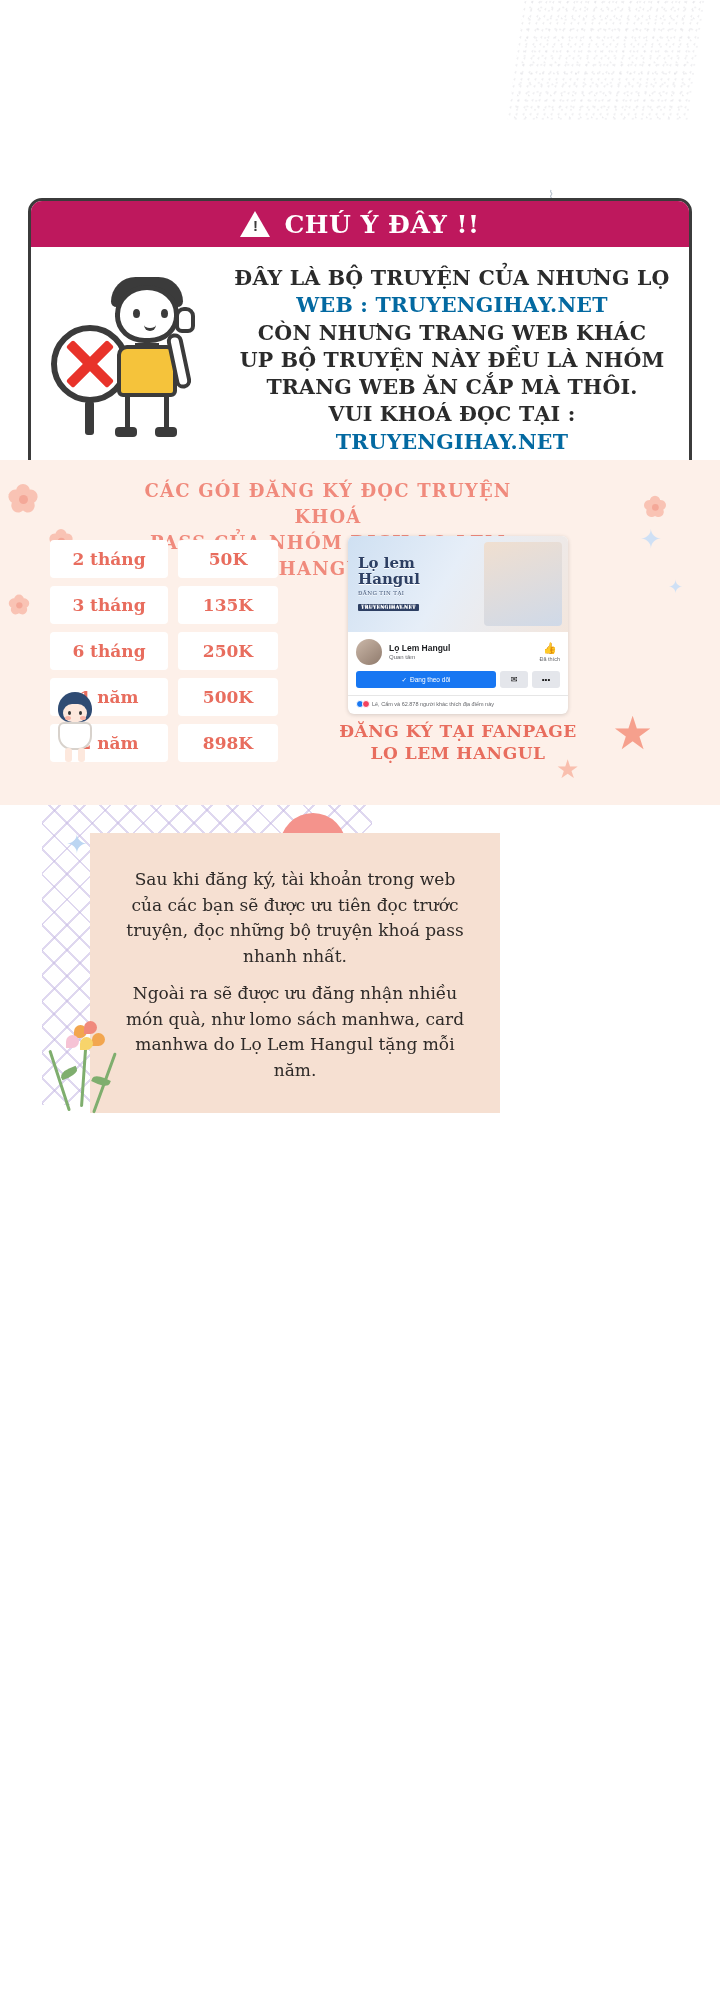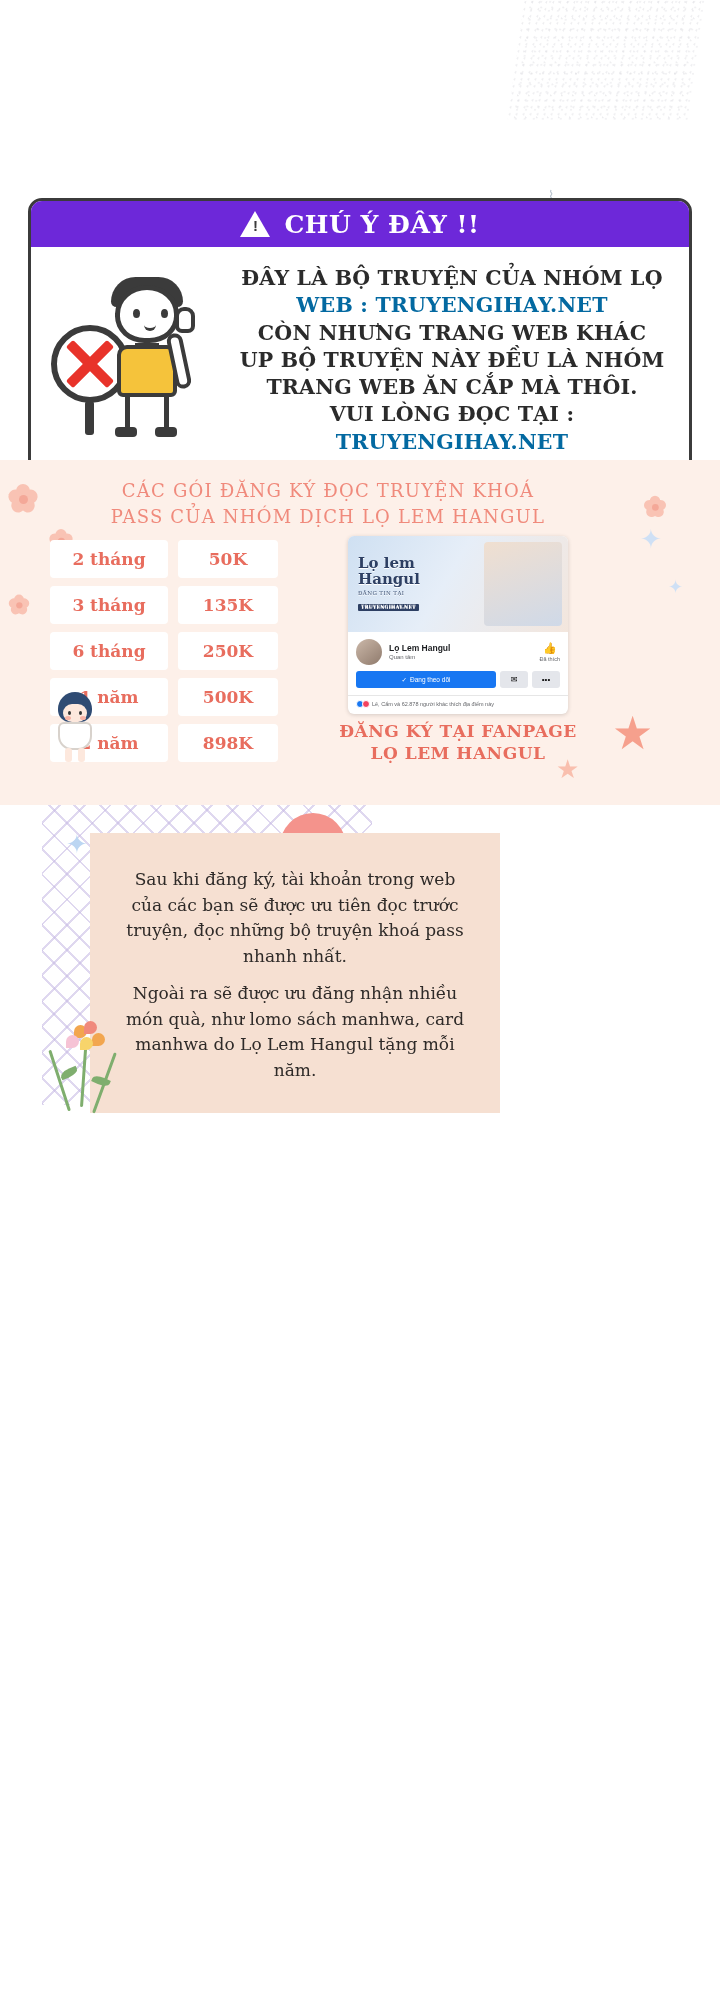--- a/index.html
+++ b/index.html
@@ -54,21 +54,21 @@
     position: absolute;
     left: 28px; top: 198px;
     width: 664px;
     background: #ffffff;
     border: 3px solid #3b3b3b;
     border-radius: 14px;
     overflow: hidden;
   }
   .notice-header {
     height: 46px;
-    background: #6d28d9;
+    background: #be185d;
     color: #ffffff;
     display: flex;
     align-items: center;
     justify-content: center;
     gap: 14px;
   }
   .warn-tri {
     width: 0; height: 0;
     border-left: 15px solid transparent;
     border-right: 15px solid transparent;
@@ -233,21 +233,21 @@
     position: absolute;
     left: 28px; top: 0;
     width: 664px; height: 345px;
   }
   .promo-title {
     position: absolute;
     left: 80px; top: 18px;
     width: 440px;
     text-align: center;
     font-family: "DejaVu Serif", serif;
-    font-weight: normal;
+    font-weight: bold;
     font-size: 18px;
     line-height: 1.45;
     color: #f08a7c;
     letter-spacing: 1.2px;
   }
 
   
   .price-table {
     position: absolute;
     left: 22px; top: 80px;
@@ -582,27 +582,27 @@
         <div class="m-mouth"></div>
         <div class="m-collar"></div>
         <div class="m-body"></div>
         <div class="m-arm"></div>
         <div class="m-hand"></div>
         <div class="m-legs"></div>
         <div class="m-shoe l"></div>
         <div class="m-shoe r"></div>
       </div>
       <div class="notice-text">
-        <span class="line">ĐÂY LÀ BỘ TRUYỆN CỦA NHÓM LỌ</span>
+        <span class="line">ĐÂY LÀ BỘ TRUYỆN CỦA NHƯNG LỌ</span>
         <span class="line red">WEB : TRUYENGIHAY.NET</span>
         <span class="line">CÒN NHƯNG TRANG WEB KHÁC</span>
         <span class="line">UP BỘ TRUYỆN NÀY ĐỀU LÀ NHÓM</span>
         <span class="line">TRANG WEB ĂN CẮP MÀ THÔI.</span>
         <span class="line">
-          <span>VUI LÒNG ĐỌC TẠI : </span><span class="red">TRUYENGIHAY.NET</span>
+          <span>VUI KHOÁ ĐỌC TẠI : </span><span class="red">TRUYENGIHAY.NET</span>
         </span>
       </div>
     </div>
     <div class="dashed-strip"></div>
   </div>
 
   <div class="promo">
 
     <div class="flower" style="left:6px; top:22px;">
         <span></span>

